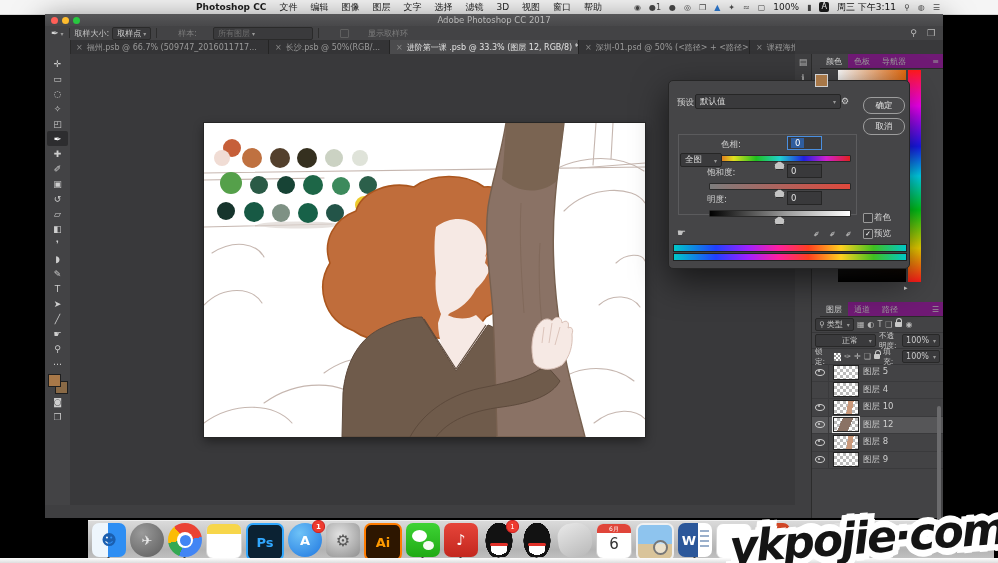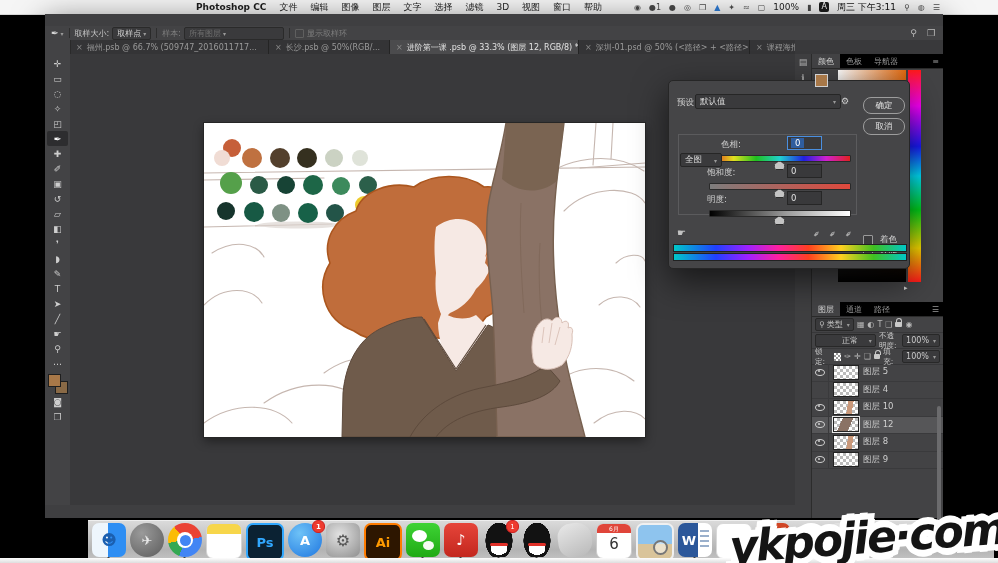--- a/index.html
+++ b/index.html
@@ -25,21 +25,21 @@
   .tl.r{left:6px;background:#ff5f57;} .tl.y{left:17px;background:#febc2e;} .tl.g{left:28px;background:#28c840;}
   .wtitle{position:absolute;left:0;right:0;top:1px;text-align:center;font-size:8.5px;color:#b9b9b9;}
   
   .optbar{position:absolute;left:0;top:12px;width:898px;height:14px;background:#434345;
     border-bottom:1px solid #2a2a2a;display:flex;align-items:center;font-size:8px;color:#c9c9c9;}
   .optbar .sep{width:1px;height:10px;background:#2e2e2e;margin:0 5px;}
   .ob-tool{margin-left:6px;font-size:9px;color:#d8d8d8;}
   .chev{font-size:6px;color:#9a9a9a;margin-left:2px;}
   .ob-dd{background:#3a3a3c;border:1px solid #2a2a2a;border-radius:2px;padding:0 4px;margin-left:3px;
     height:11px;display:flex;align-items:center;color:#d5d5d5;}
-  .dim{color:#7f7f7f;}
+  .dim{color:#7f7f7f;margin-left:16px;}
   .ob-dd.dim{color:#707070;}
   .cb{display:inline-block;width:7px;height:7px;border:1px solid #8c8c8c;border-radius:1px;margin-right:3px;vertical-align:-1px;}
   .cb.dim{border-color:#5f5f5f;}
   .ob-right{position:absolute;right:8px;top:0;height:14px;display:flex;align-items:center;gap:10px;color:#bdbdbd;font-size:9px;}
   
   .tabbar{position:absolute;left:25px;top:26px;width:873px;height:14px;background:#2e2e30;display:flex;overflow:hidden;}
   .doc-tab{height:14px;display:flex;align-items:center;padding:0 6px;font-size:8px;color:#9a9a9a;
     background:#343436;border-right:1px solid #242424;white-space:nowrap;overflow:hidden;flex:none;}
   .doc-tab .x{margin-right:4px;color:#8a8a8a;font-size:8px;}
   .doc-tab.active{background:#4b4b4d;color:#e4e4e4;}
@@ -63,22 +63,22 @@
   .statusbar{position:absolute;left:0;top:491px;width:750px;height:13px;background:#424244;
     border-top:1px solid #2a2a2a;font-size:8px;color:#bdbdbd;display:flex;align-items:center;}
   .sb-zoom{margin-left:45px;}
   .sb-doc{margin-left:42px;}
   .sb-chev{margin-left:30px;color:#9a9a9a;}
   
   .panelzone{position:absolute;left:750px;top:26px;width:148px;height:478px;background:#39393b;}
   .ministrip{position:absolute;left:0;top:14px;width:16px;height:464px;background:#3f3f41;border-right:1px solid #2c2c2c;}
   .ministrip .mic{width:16px;height:16px;display:flex;align-items:center;justify-content:center;color:#b5b5b5;font-size:9px;}
   .panelcol{position:absolute;left:17px;top:14px;width:131px;height:464px;background:#434345;}
-  .ptabs{height:14px;background:#000000;display:flex;align-items:center;font-size:8px;color:#9b9b9b;
-    border-bottom:1px solid #2b2b2b;position:relative;}
+  .ptabs{height:14px;background:#701a75;display:flex;align-items:center;font-size:8px;color:#9b9b9b;
+    border-bottom:1px solid #2b2b2b;position:relative;margin-left:8px;}
   .ptab{padding:0 6px;height:14px;display:flex;align-items:center;}
   .ptab.active{background:#434345;color:#d6d6d6;}
   .pburger{position:absolute;right:4px;color:#9a9a9a;font-size:8px;}
   
   .chips{position:absolute;left:3px;top:20px;width:22px;height:22px;}
   .chip1,.chip2{position:absolute;width:11px;height:11px;border:1px solid #d0d0d0;}
   .chip1{left:0;top:0;background:#a87848;z-index:2;} .chip2{left:7px;top:7px;background:#95683e;}
   .satbox{position:absolute;left:26px;top:16px;width:68px;height:212px;
     background:linear-gradient(to bottom,rgba(0,0,0,0) 0%,#000 100%),linear-gradient(to right,#ffffff,#e2690e);}
   .huestrip{position:absolute;left:96px;top:16px;width:13px;height:212px;
@@ -123,21 +123,21 @@
   .valbox{position:absolute;width:30px;height:12px;background:#39393b;border:1px solid #262626;
     display:flex;align-items:center;padding-left:3px;color:#e0e0e0;}
   .valbox.focus{border-color:#4a8fe0;}
   .valbox.focus span{background:#2f5d9e;color:#fff;padding:0 4px;}
   .track{position:absolute;height:5px;border-radius:1px;border:1px solid #2a2a2a;}
   .t-hue{background:linear-gradient(90deg,#e02020,#e0e020 17%,#20c020 33%,#20d0d0 50%,#2020e0 67%,#d020d0 83%,#e02020 100%);}
   .t-sat{background:linear-gradient(90deg,#7d7d7d,#e0483c);}
   .t-light{background:linear-gradient(90deg,#000,#9c9c9c 55%,#fff);}
   .thumb{position:absolute;width:9px;height:7px;background:#c4c4c4;border:1px solid #2c2c2c;
     clip-path:polygon(50% 0,100% 45%,82% 100%,18% 100%,0 45%);}
-  .dcb{position:absolute;display:flex;align-items:center;gap:7px;color:#d3d3d3;margin-top:22px;}
+  .dcb{position:absolute;display:flex;align-items:center;gap:1px;color:#d3d3d3;}
   .dcb .box{width:8px;height:8px;border:1px solid #9a9a9a;border-radius:1px;background:#3c3c3e;
     display:flex;align-items:center;justify-content:center;font-size:7px;color:#fff;}
   .dropper{position:absolute;color:#a8a8a8;font-size:9px;transform:rotate(-45deg);}
   .dlg-hand{position:absolute;left:8px;top:146px;color:#c2c2c2;font-size:10px;}
   .rbar{position:absolute;left:4px;width:232px;height:6px;border:1px solid #222;
     background:linear-gradient(90deg,#00c8c8 0%,#2040ff 18%,#a020ff 32%,#ff20a0 45%,#ff4020 58%,#ffd020 72%,#40c020 86%,#00c8c8 100%);}
   
   .dock{position:absolute;left:88px;top:520px;width:906px;height:39px;
     background:linear-gradient(180deg,#dadada,#b3b3b3 70%,#c6c6c6);border-top:1px solid #eee;
     display:flex;align-items:flex-start;padding-top:2px;}
@@ -219,20 +219,26 @@
     <span class="mi">▮</span>
     <span class="ime">A</span>
     <span class="clock">周三 下午3:11</span>
     <span class="mi">⚲</span>
     <span class="mi">◍</span>
     <span class="mi">☰</span>
   </div>
 </div>
 
 <div class="pswin">
+  <div class="titlebar">
+    <span class="tl r"></span>
+    <span class="tl y"></span>
+    <span class="tl g"></span>
+    <div class="wtitle">Adobe Photoshop CC 2017</div>
+  </div>
 
   <div class="optbar">
     <span class="ob-tool">✒</span>
     <span class="chev">▾</span>
     <span class="sep"></span>
     <span>取样大小:</span>
     <span class="ob-dd">
       <span>取样点</span>
         <span class="chev">▾</span>
     </span>

